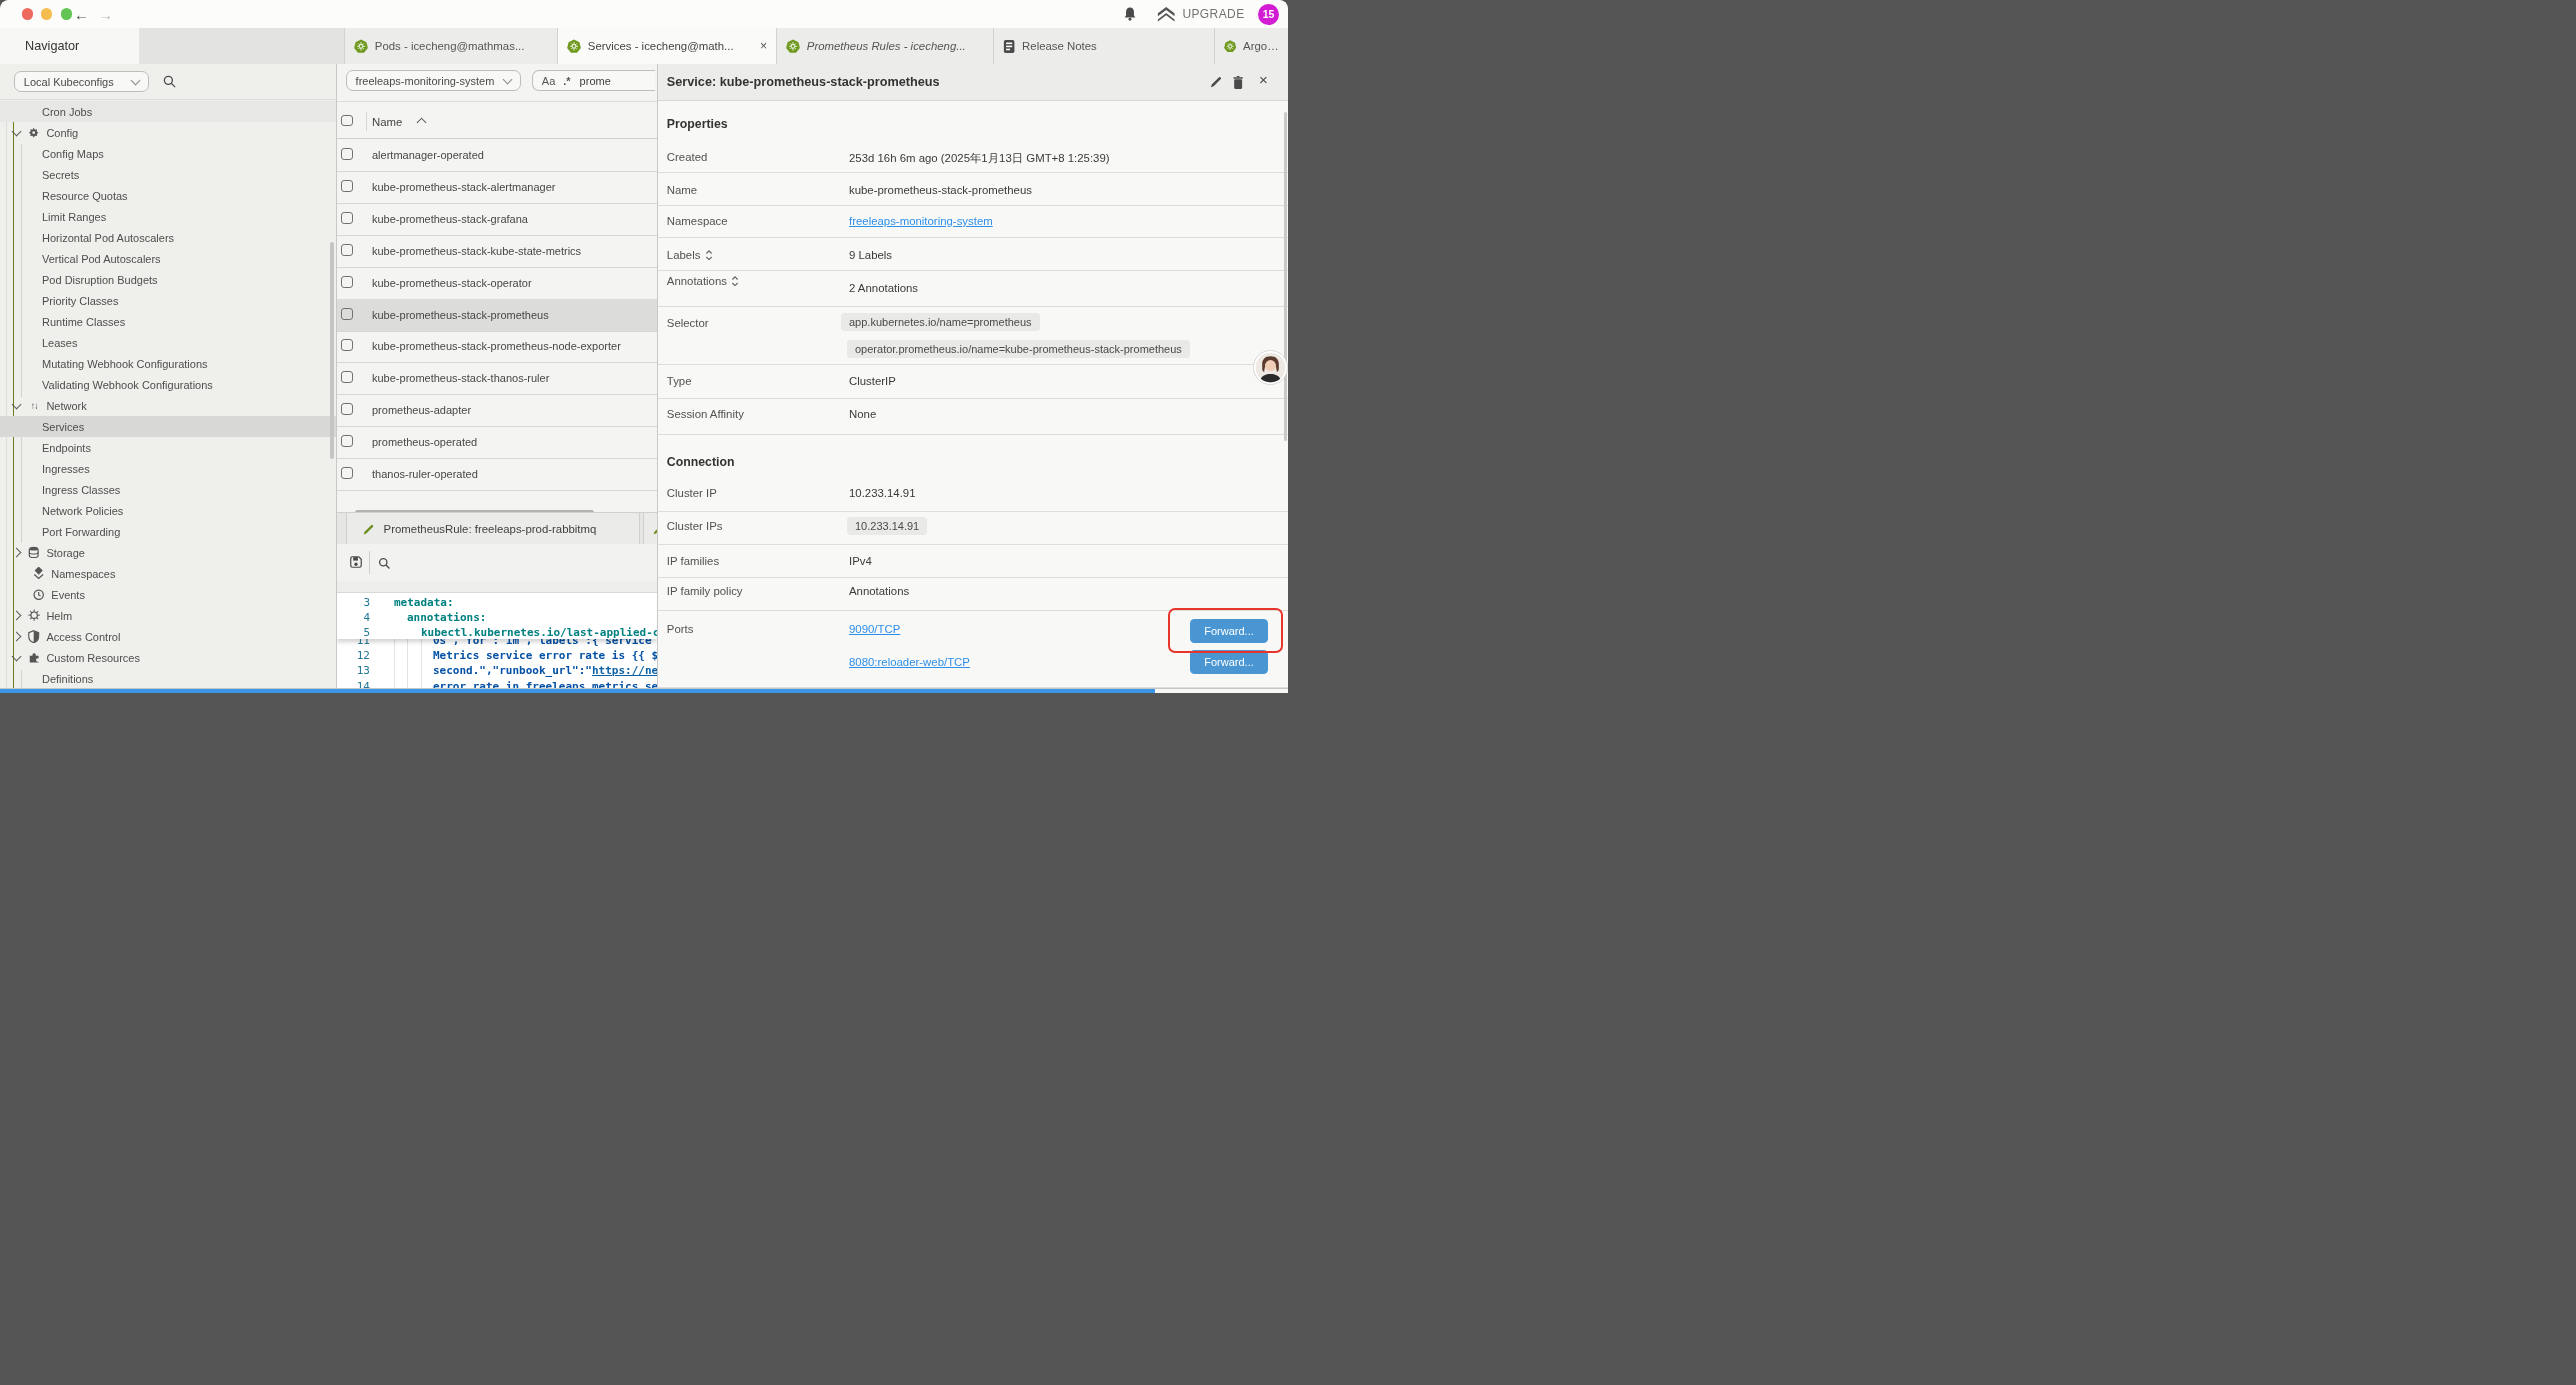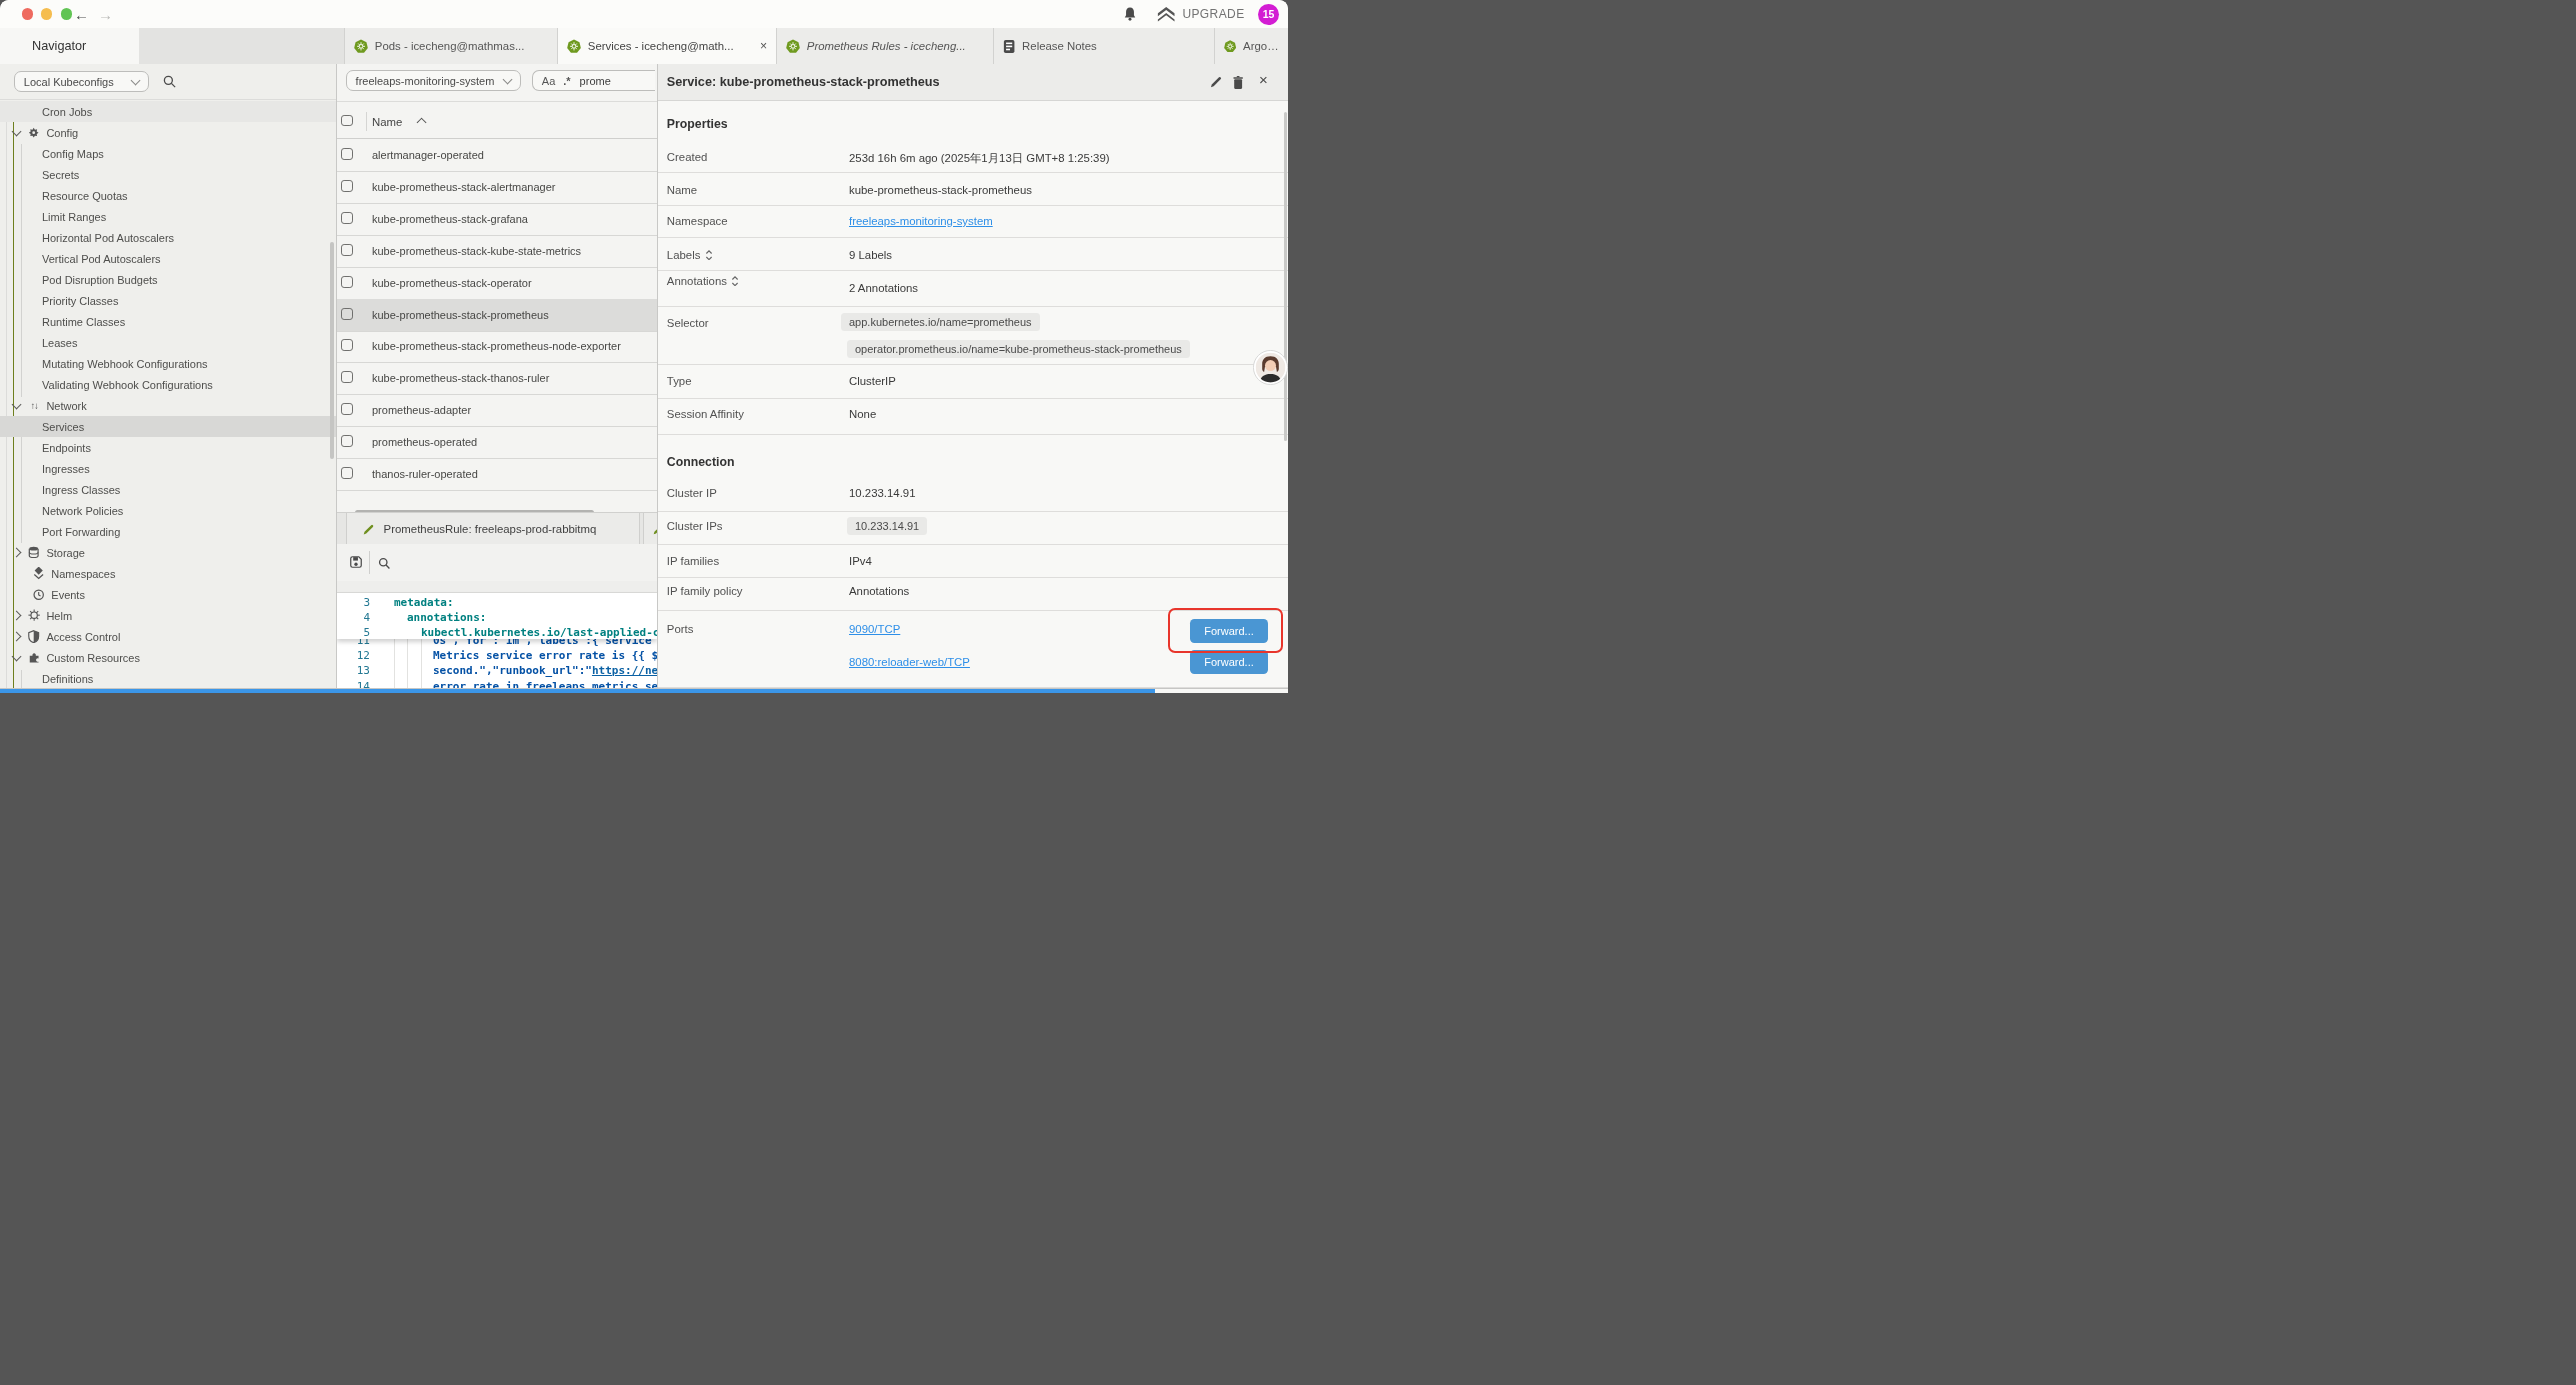--- a/index.html
+++ b/index.html
@@ -12,21 +12,21 @@
   .navarrow{position:absolute;top:2.6px;font-size:15px;line-height:23px;}
   .badge{position:absolute;left:1258px;top:3.5px;width:21px;height:21px;border-radius:50%;background:#d31dd3;
          color:#fff;font-size:10.5px;font-weight:bold;display:flex;align-items:center;justify-content:center;}
   
   .tabstrip{position:absolute;left:0;top:28px;width:100%;height:36px;background:#e3e3e1;}
   .doctab{position:absolute;top:0;height:36px;display:flex;align-items:center;padding:0 8.8px;box-sizing:border-box;
           font-size:11.4px;color:#555;background:#ececea;border-left:0.9px solid #d2d2d0;white-space:nowrap;overflow:hidden;}
   .doctab .tlabel{margin-left:7px;overflow:hidden;text-overflow:ellipsis;}
   .doctab.active{background:#fafaf8;color:#444;}
   .navtab{position:absolute;left:0;top:0;width:139px;height:36px;background:#f7f7f5;display:flex;align-items:center;
-          font-size:12.7px;color:#333;padding-left:32px;box-sizing:border-box;}
+          font-size:12.7px;color:#333;padding-left:25px;box-sizing:border-box;}
   
   .leftpanel{position:absolute;left:0;top:64px;width:337px;height:629px;background:#efefec;overflow:hidden;border-right:0.9px solid #c8c8c6;box-sizing:border-box;}
   .midpanel{position:absolute;left:337px;top:64px;width:320px;height:629px;background:#f4f4f2;overflow:hidden;}
   .rightpanel{position:absolute;left:657px;top:64px;width:631px;height:629px;background:#f8f8f6;border-left:0.9px solid #c8c8c6;box-sizing:border-box;overflow:hidden;}
   
   .select{position:absolute;height:21px;border:0.9px solid #bdbdbb;border-radius:7px;background:#f8f8f6;
           display:flex;align-items:center;padding:0 8.8px;font-size:11px;color:#4a4a4a;box-sizing:border-box;}
   .selchev{width:6.1px;height:6.1px;border-right:1.2px solid #8a8a88;border-bottom:1.2px solid #8a8a88;transform:rotate(45deg);margin-left:auto;margin-top:-2.6px;}
   .cv{width:6.1px;height:6.1px;border-right:1.2px solid #5c5c5a;border-bottom:1.2px solid #5c5c5a;display:inline-block;flex:none;}
   .cv.down{transform:rotate(45deg);margin-top:-1.8px;}

